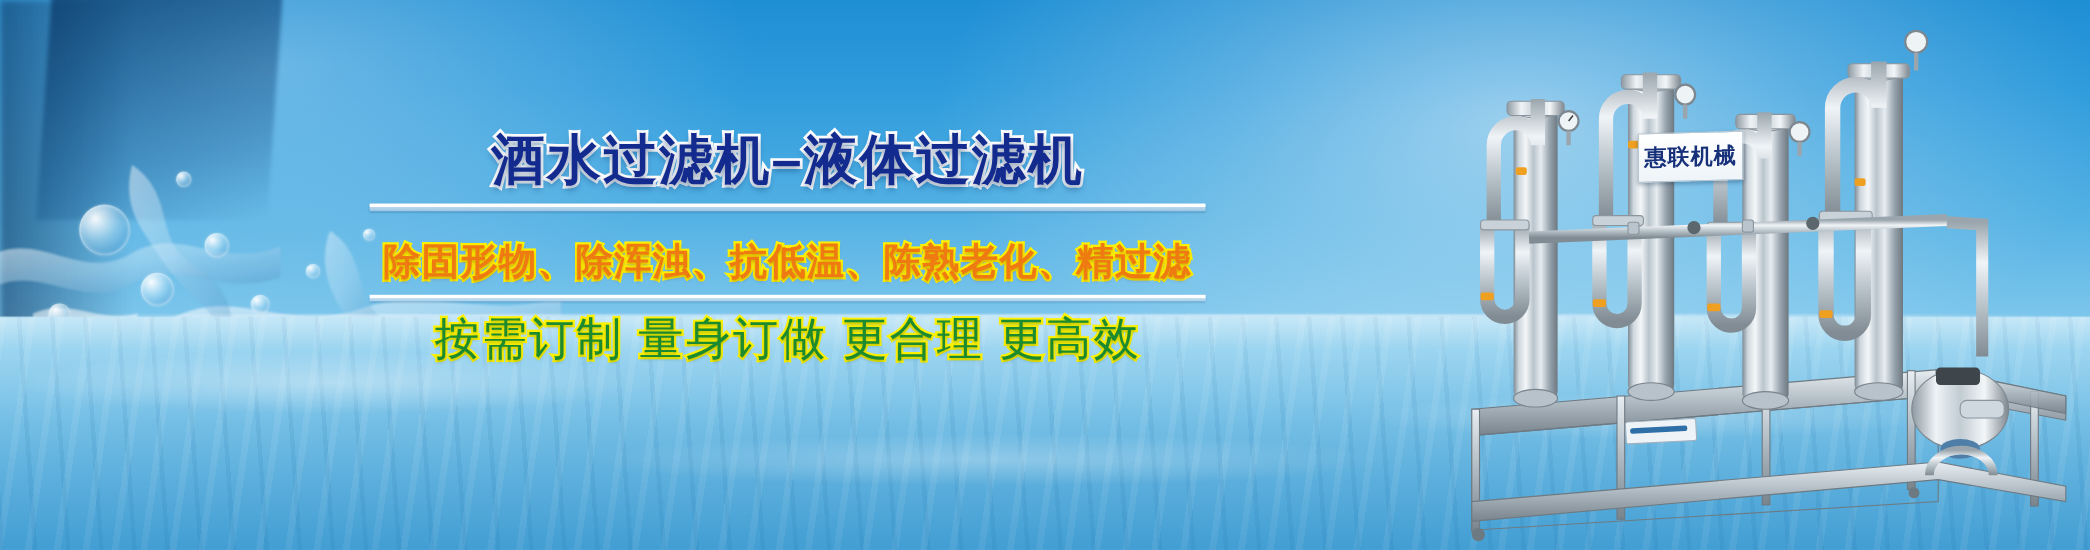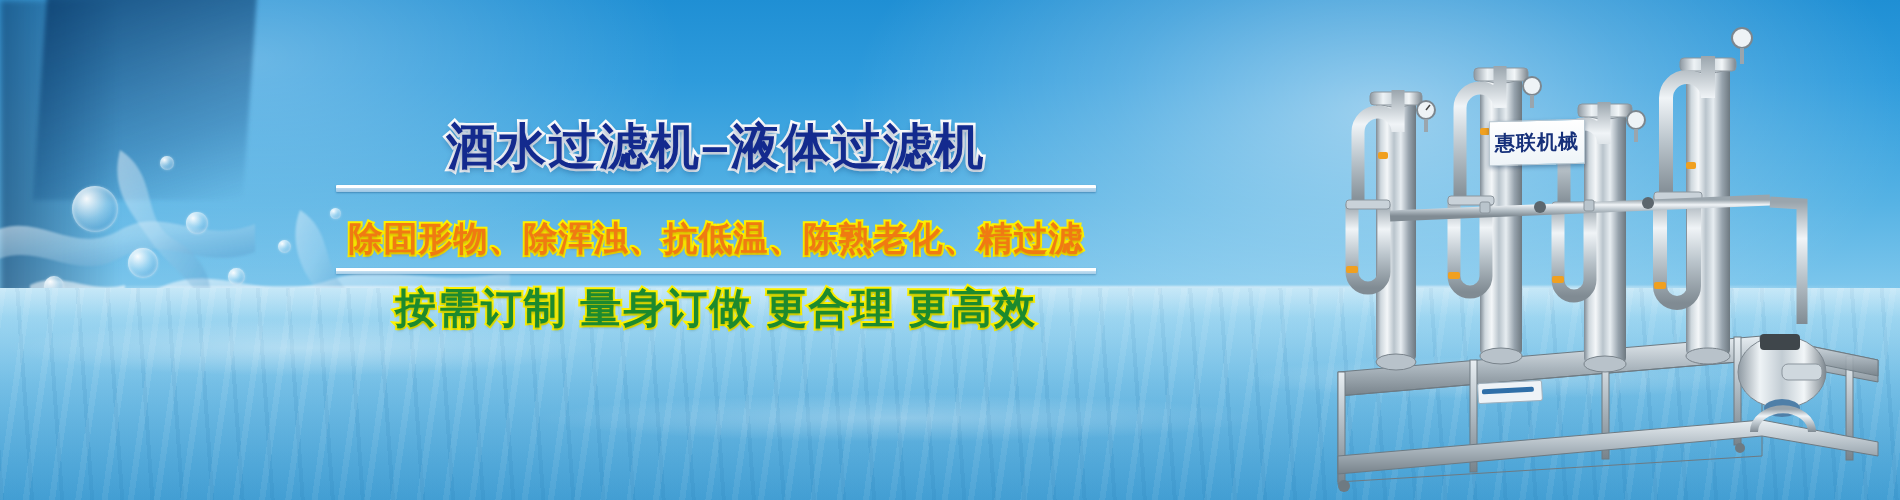--- a/index.html
+++ b/index.html
@@ -79,21 +79,21 @@
     -webkit-text-stroke:4px #fff200; paint-order:stroke fill;
     text-shadow:0 2px 3px rgba(120,40,0,.35);
     margin-top:25px;
   }
   .divider2{
     height:6px; margin:8px 0 10px 0;
     background:linear-gradient(to bottom,#ffffff 0%,#ffffff 45%,#c9e2f3 46%,#a5cde8 100%);
     box-shadow:0 1px 2px rgba(0,50,100,.3);
   }
   .sub2{
-    font-size:41px; font-weight:bold; text-align:center; letter-spacing:2px;
+    font-size:41px; font-weight:normal; text-align:center; letter-spacing:2px;
     color:#1c8a2e; line-height:1.2; white-space:nowrap;
     -webkit-text-stroke:4px #fff200; paint-order:stroke fill;
     text-shadow:0 2px 3px rgba(0,60,20,.30);
   }
 
   
   .machine{ position:absolute; left:1330px; top:4px; width:560px; height:490px; }
   .machine svg{ display:block; }
 
   .logoplate{

